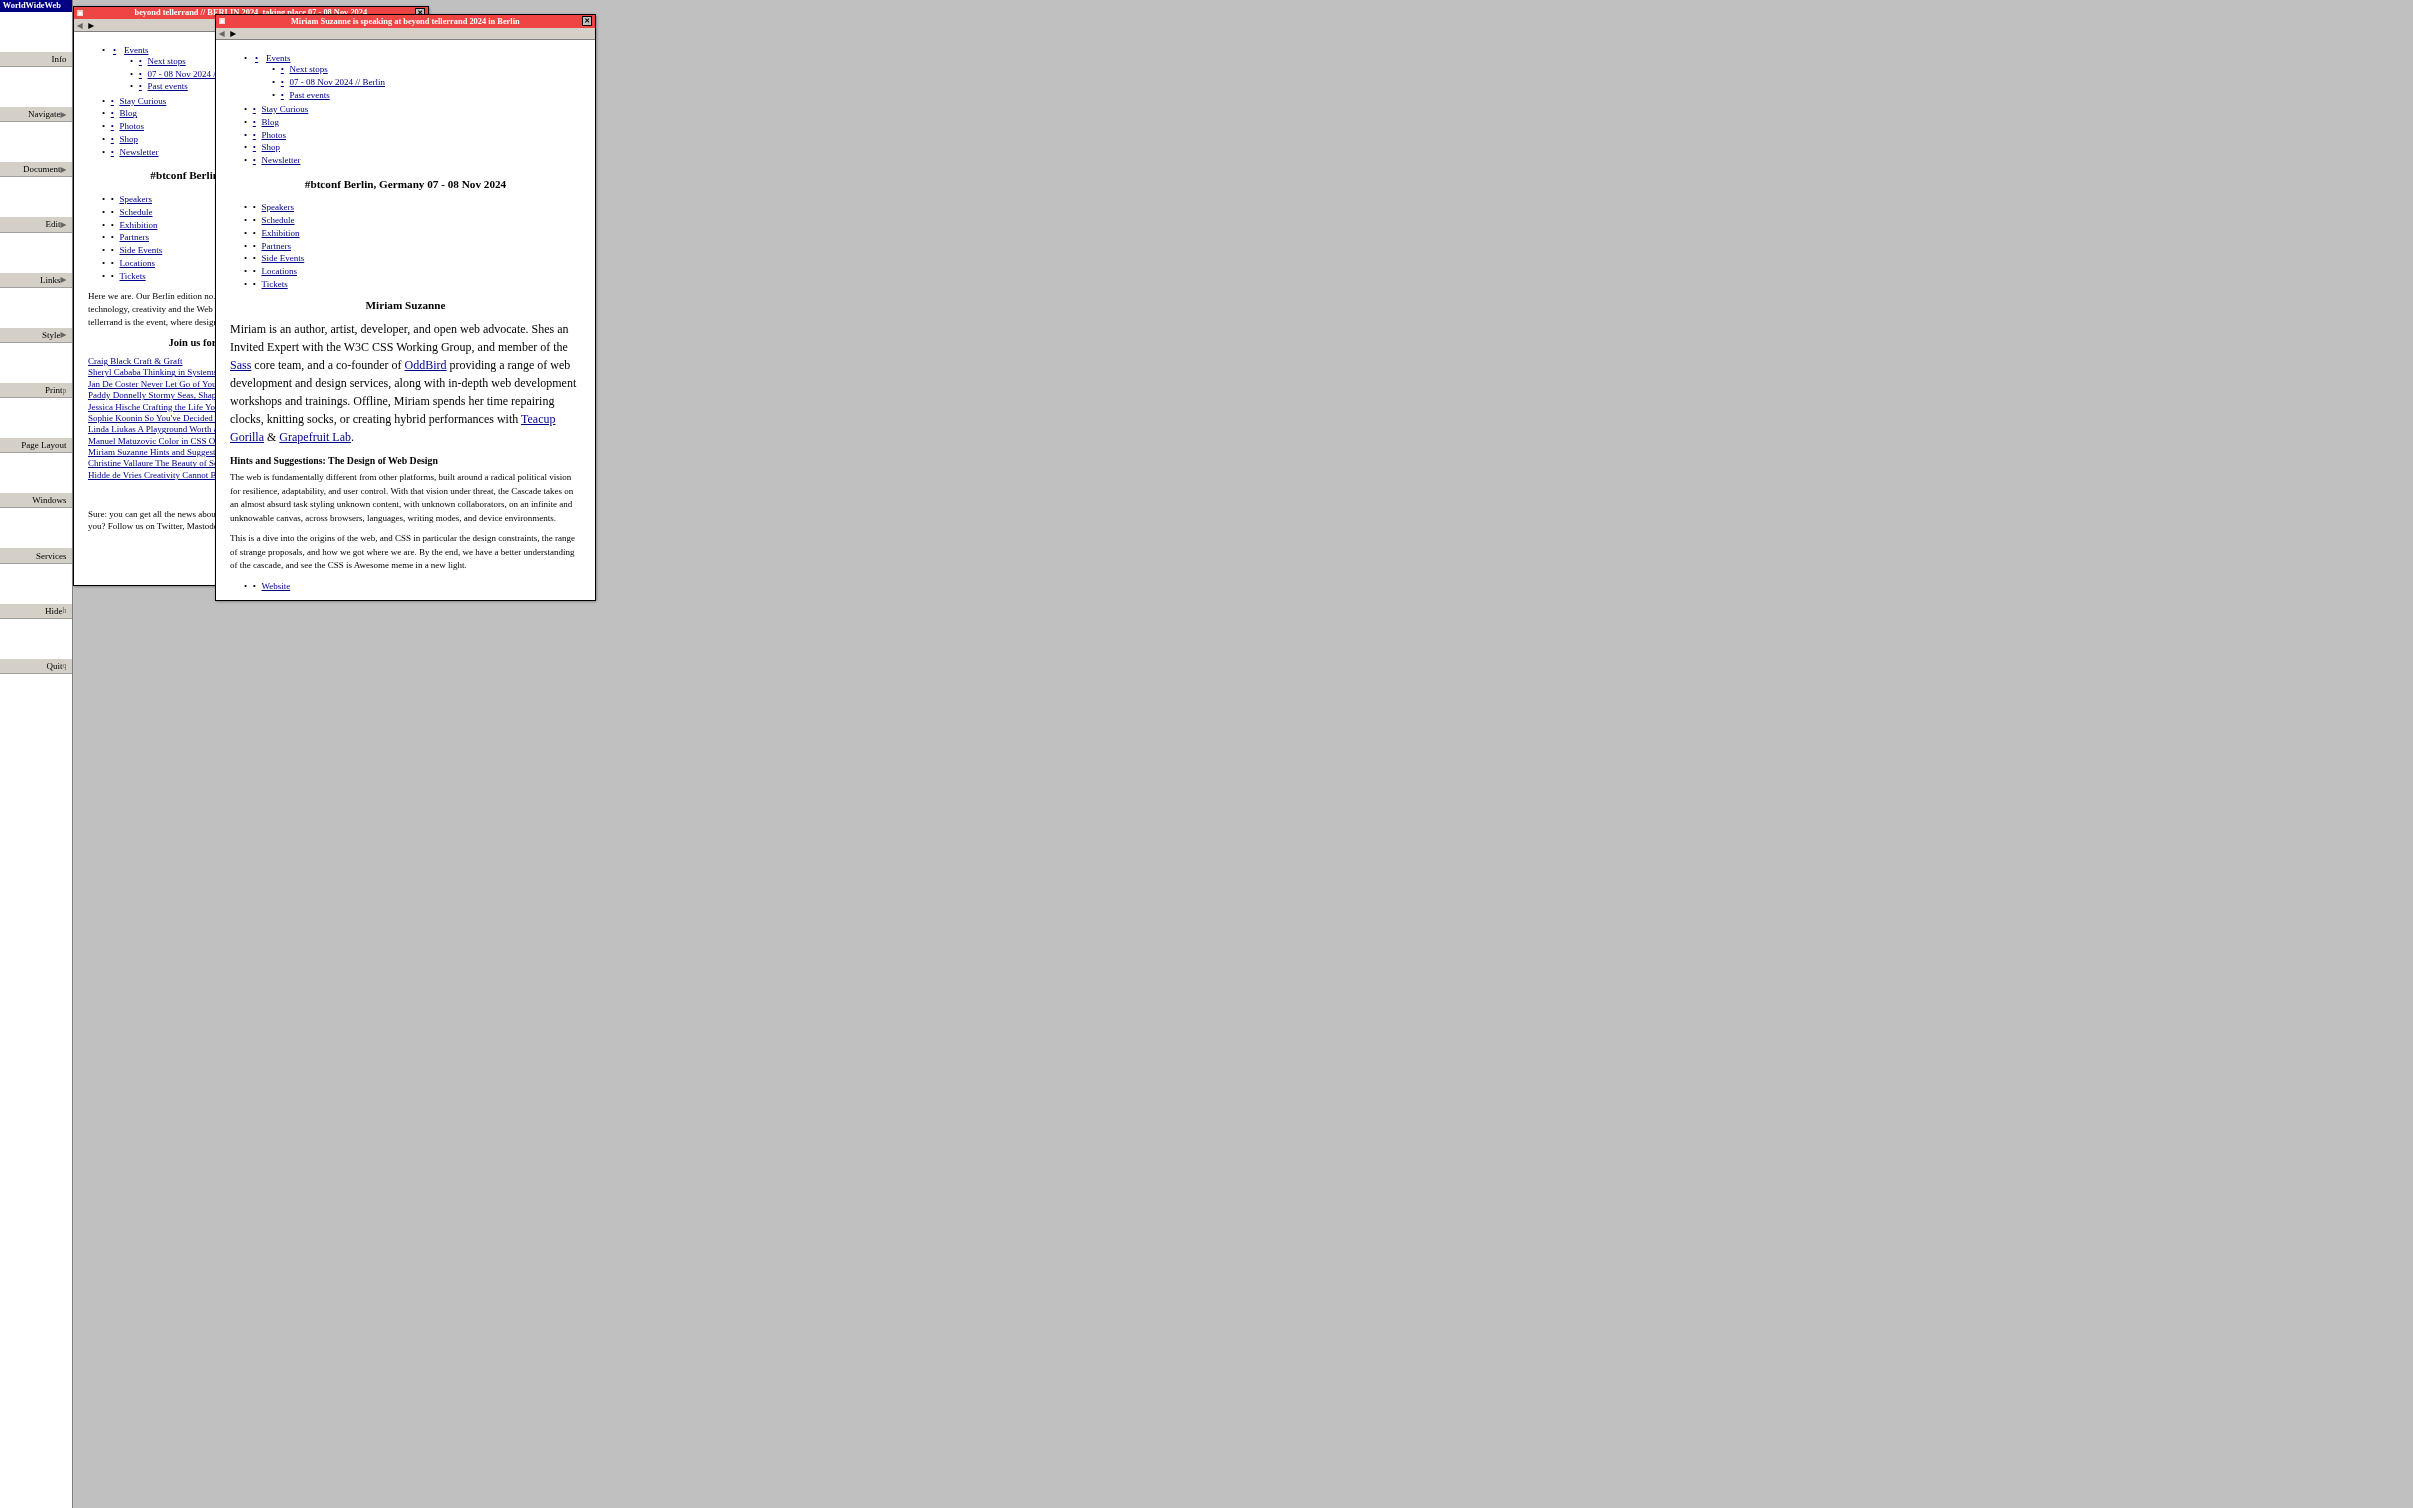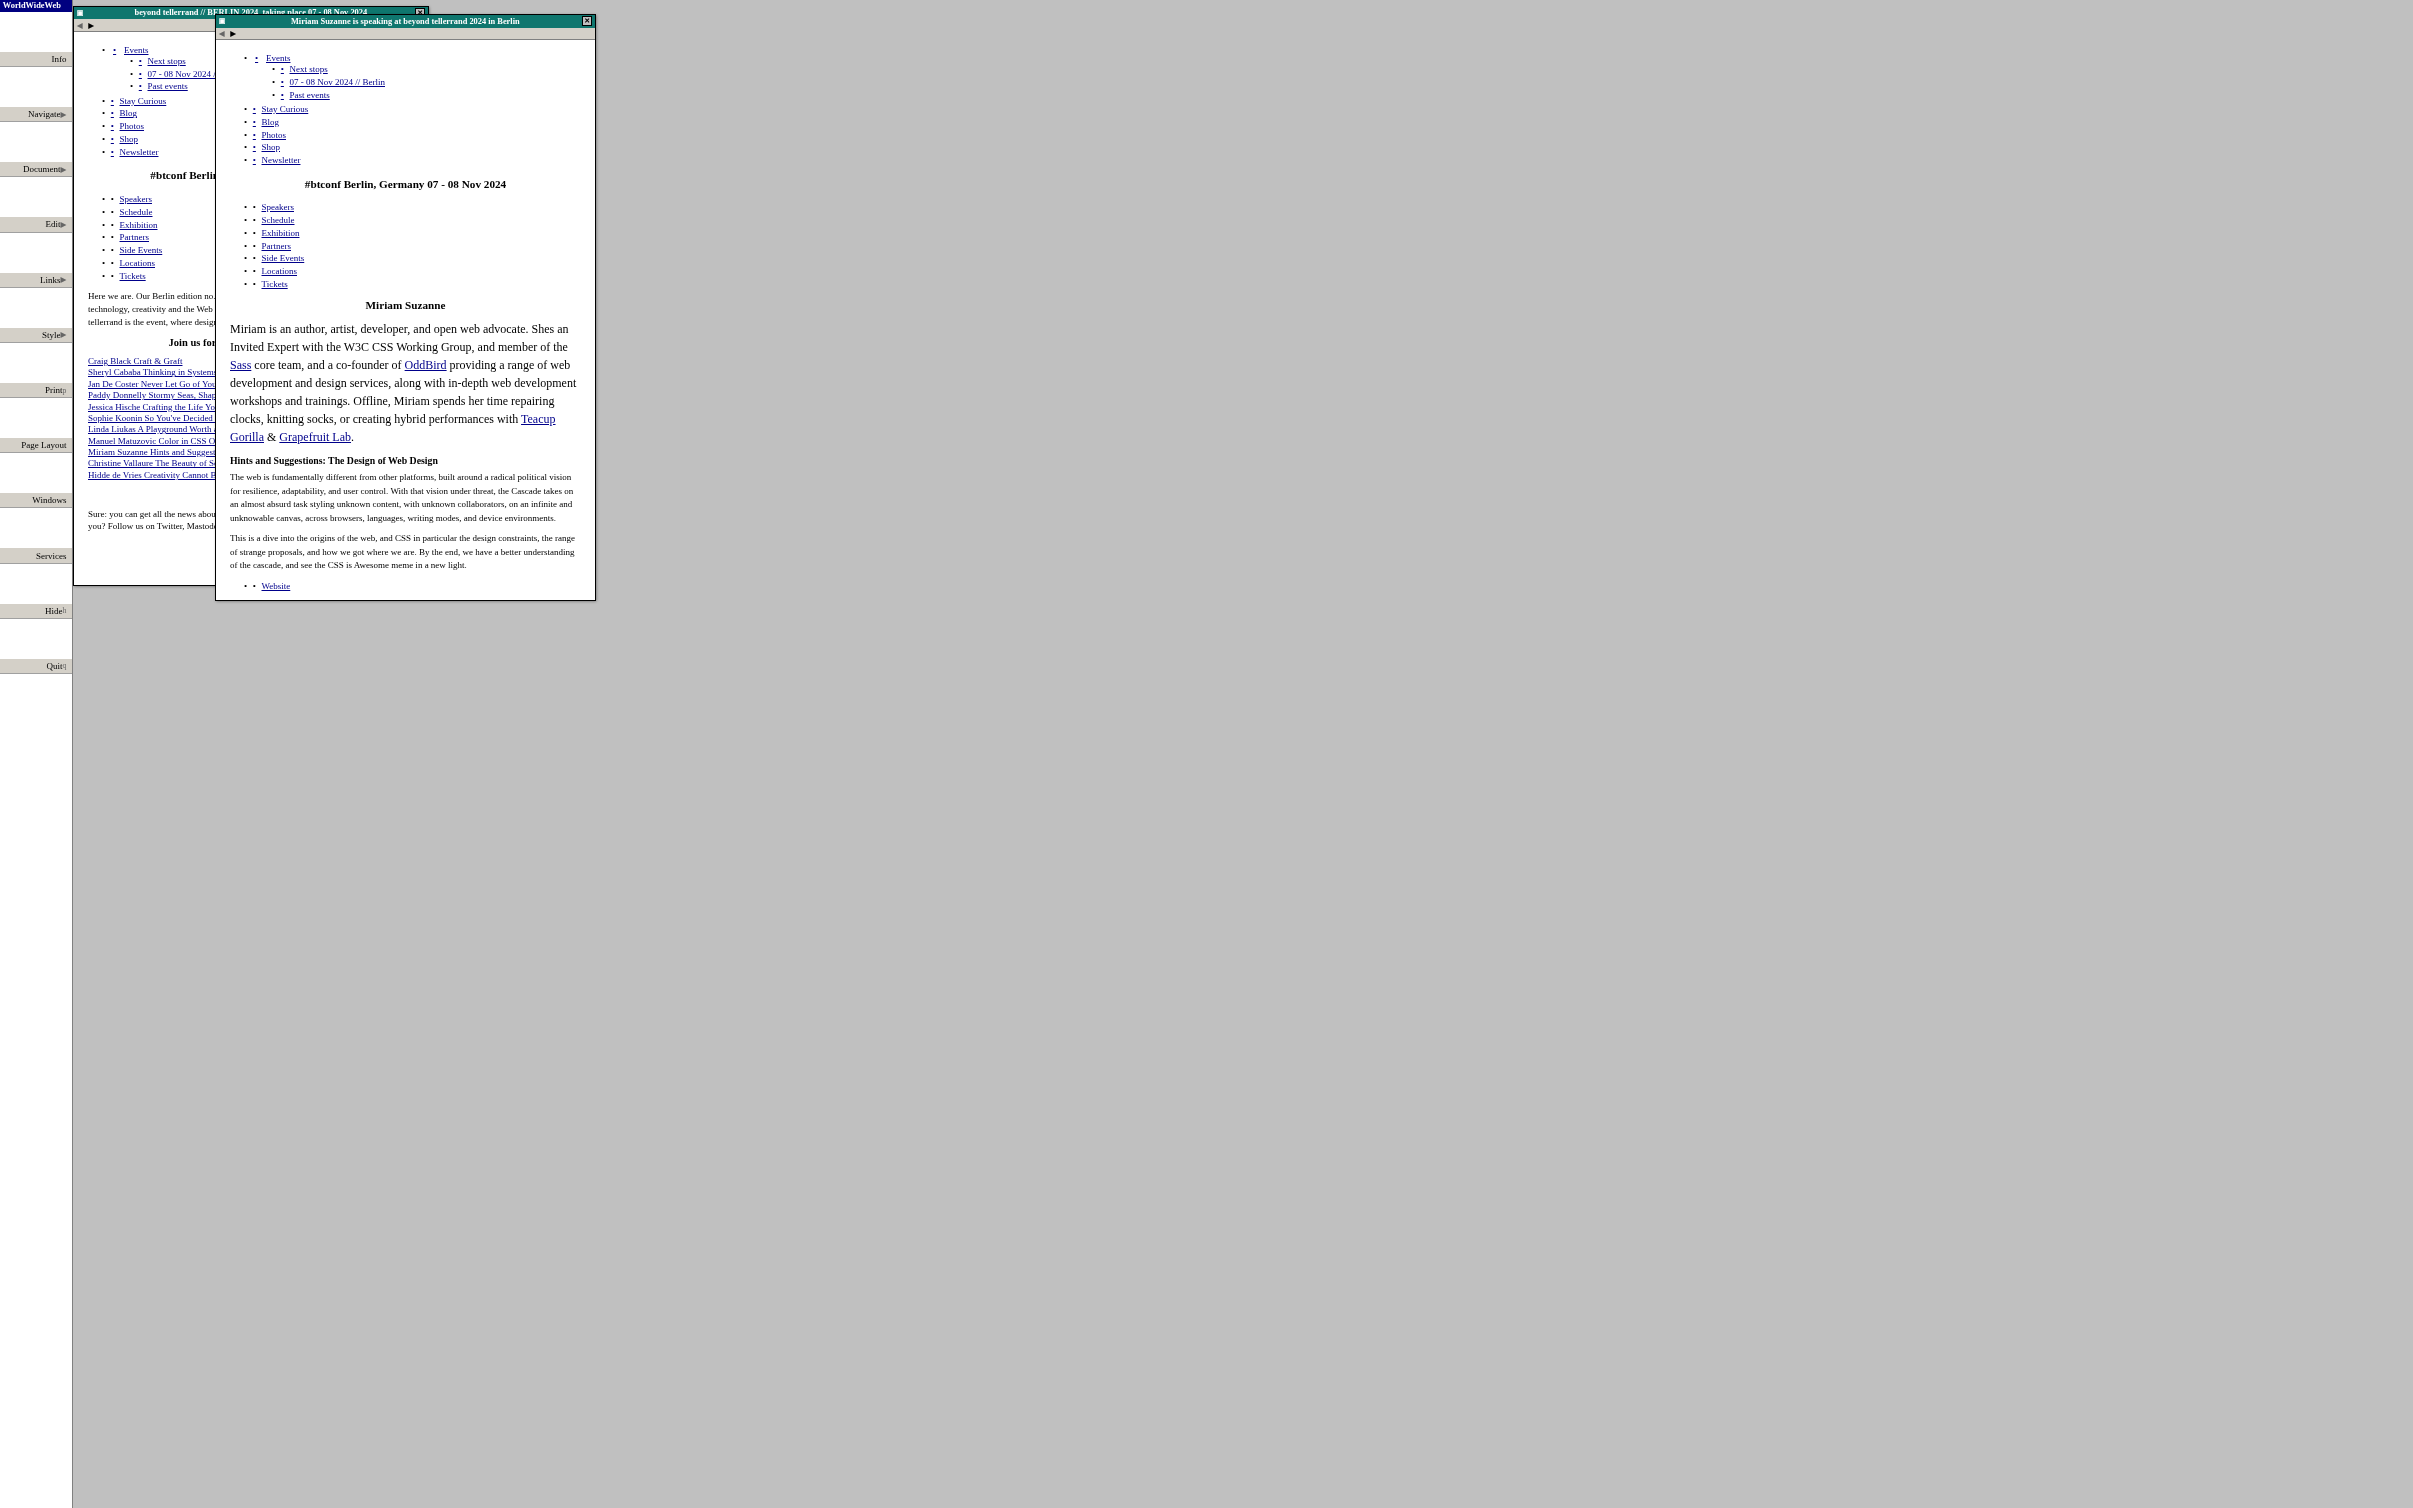--- a/index.html
+++ b/index.html
@@ -47,21 +47,21 @@
     }
 
     
     .window {
       position: absolute;
       background: #fff;
       border: 1.4px solid #000;
       box-shadow: 1.4px 1.4px 2.8px rgba(0,0,0,0.5);
     }
     .window-titlebar {
-      background: #0f766e;
+      background: #ef4444;
       color: #fff;
       display: flex;
       align-items: center;
       padding: 1.4px 2.8px;
       font-size: 8.4px;
       font-weight: bold;
       user-select: none;
     }
     .window-titlebar .title-icon {
       margin-right: 2.8px;

